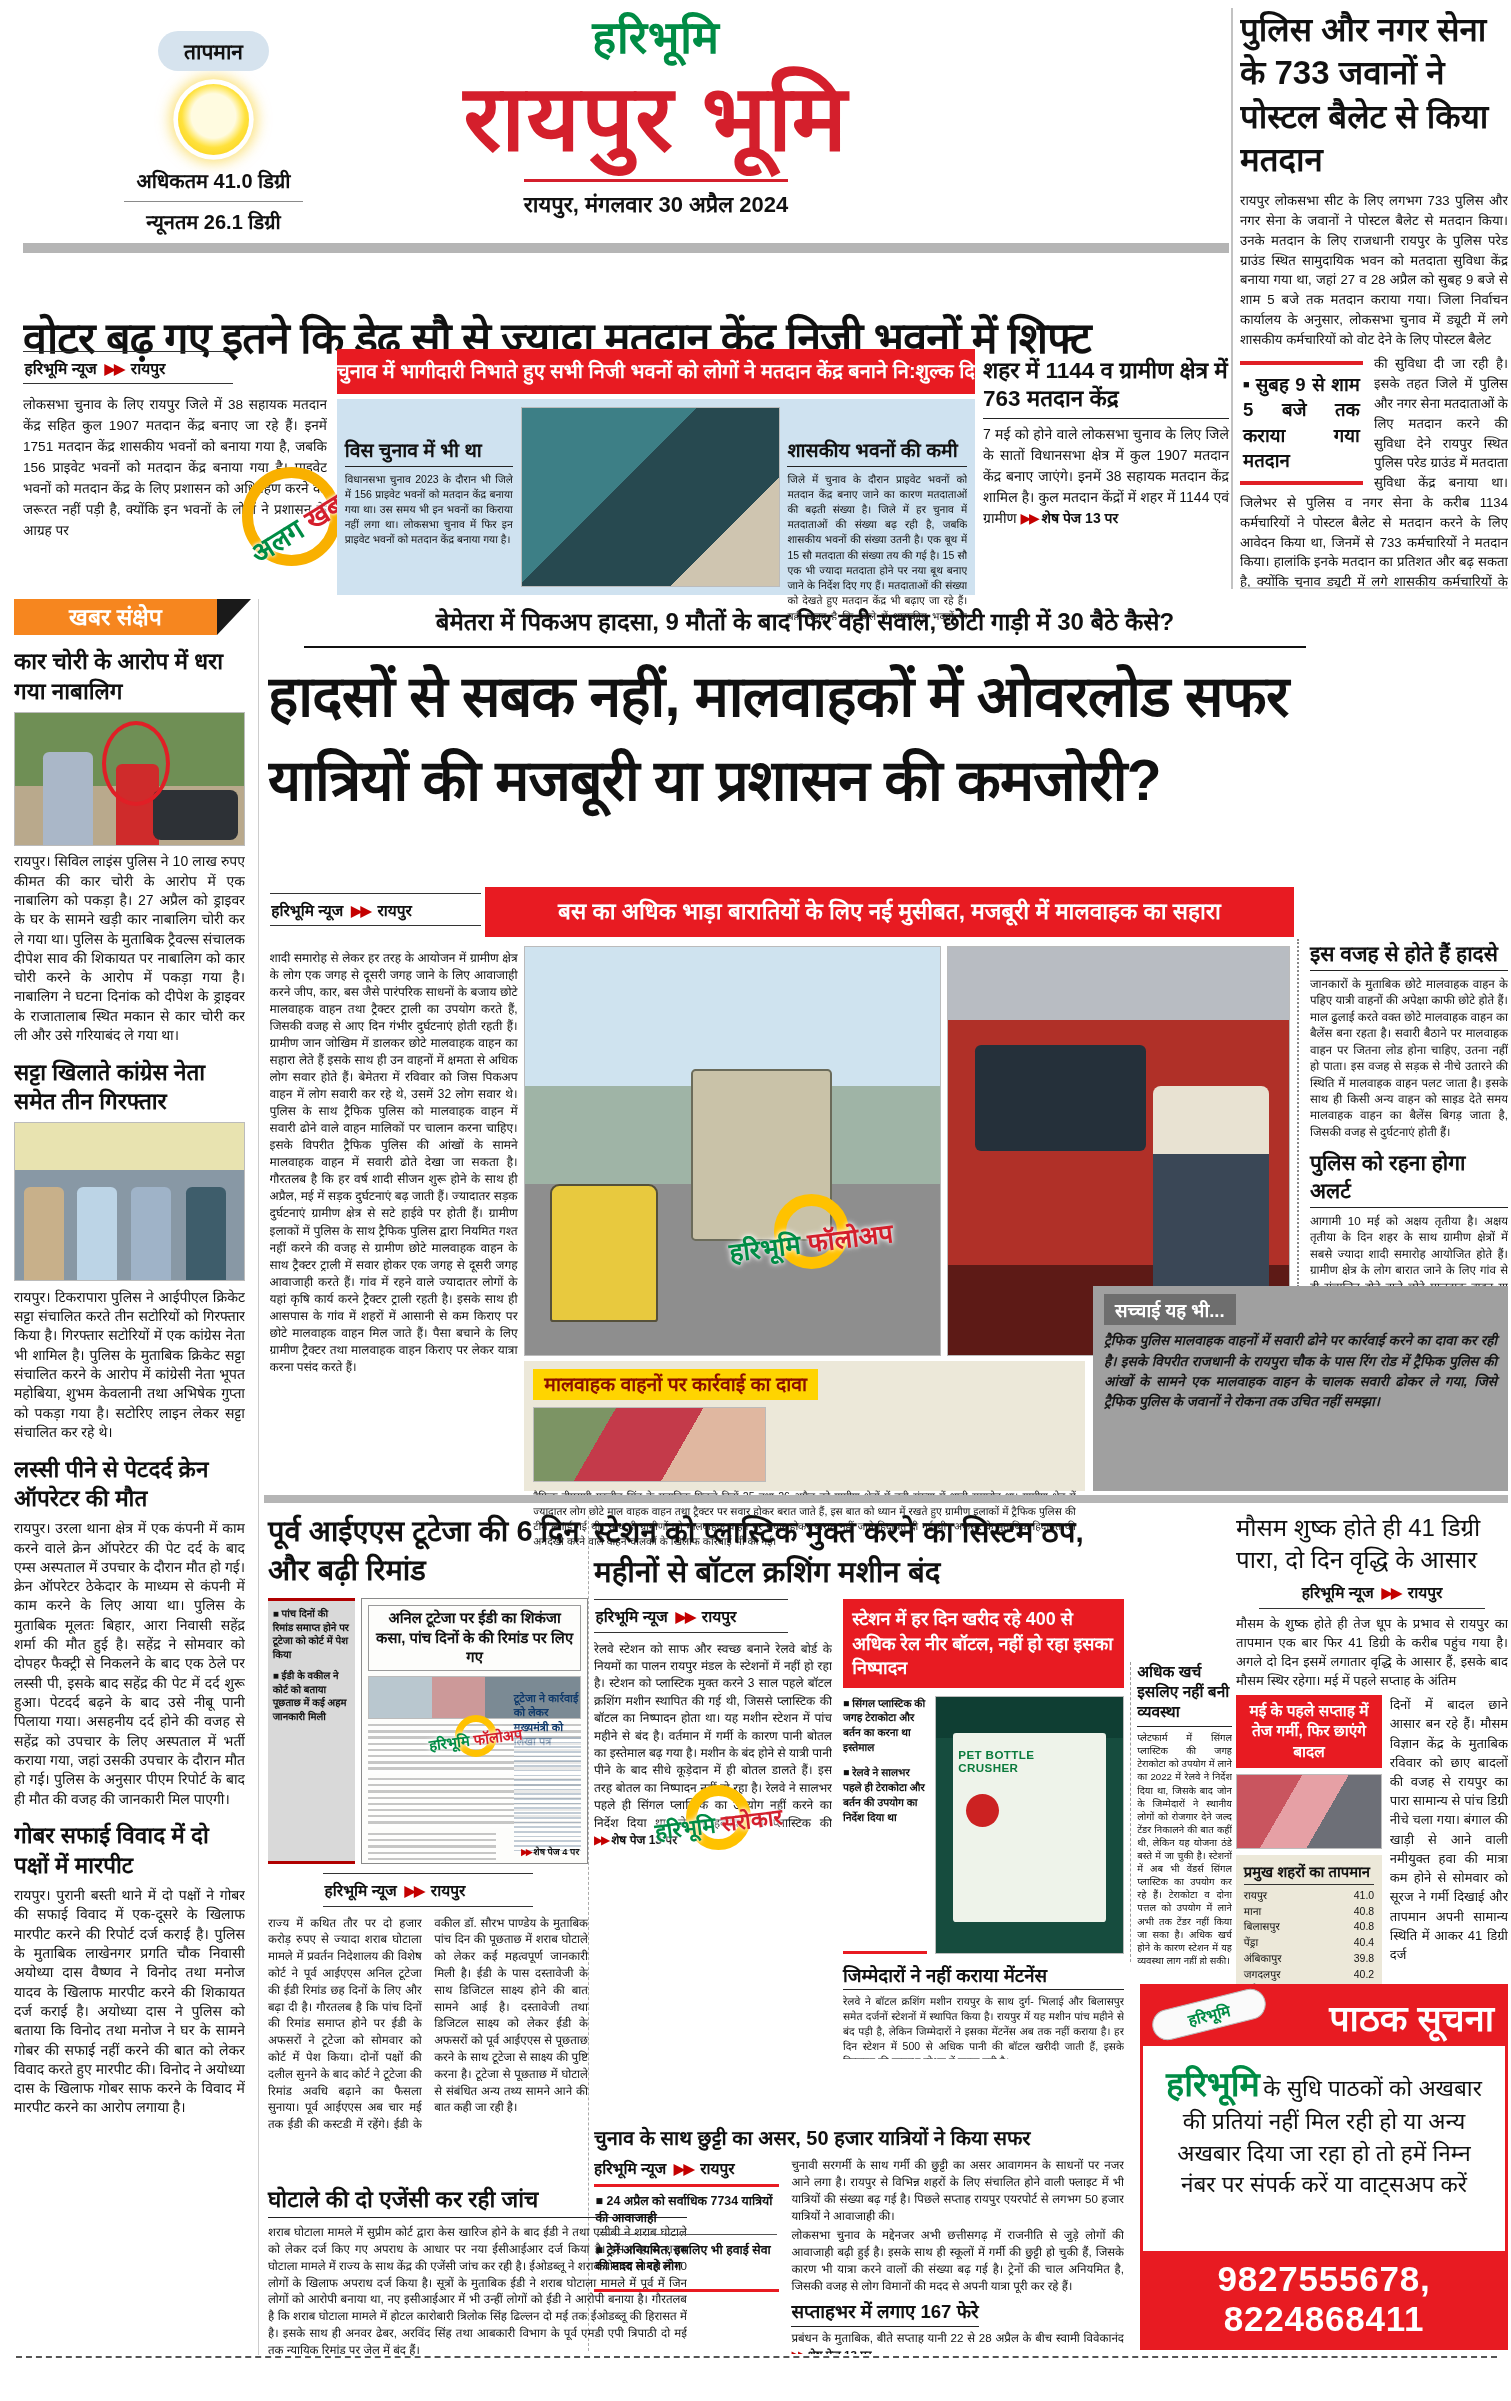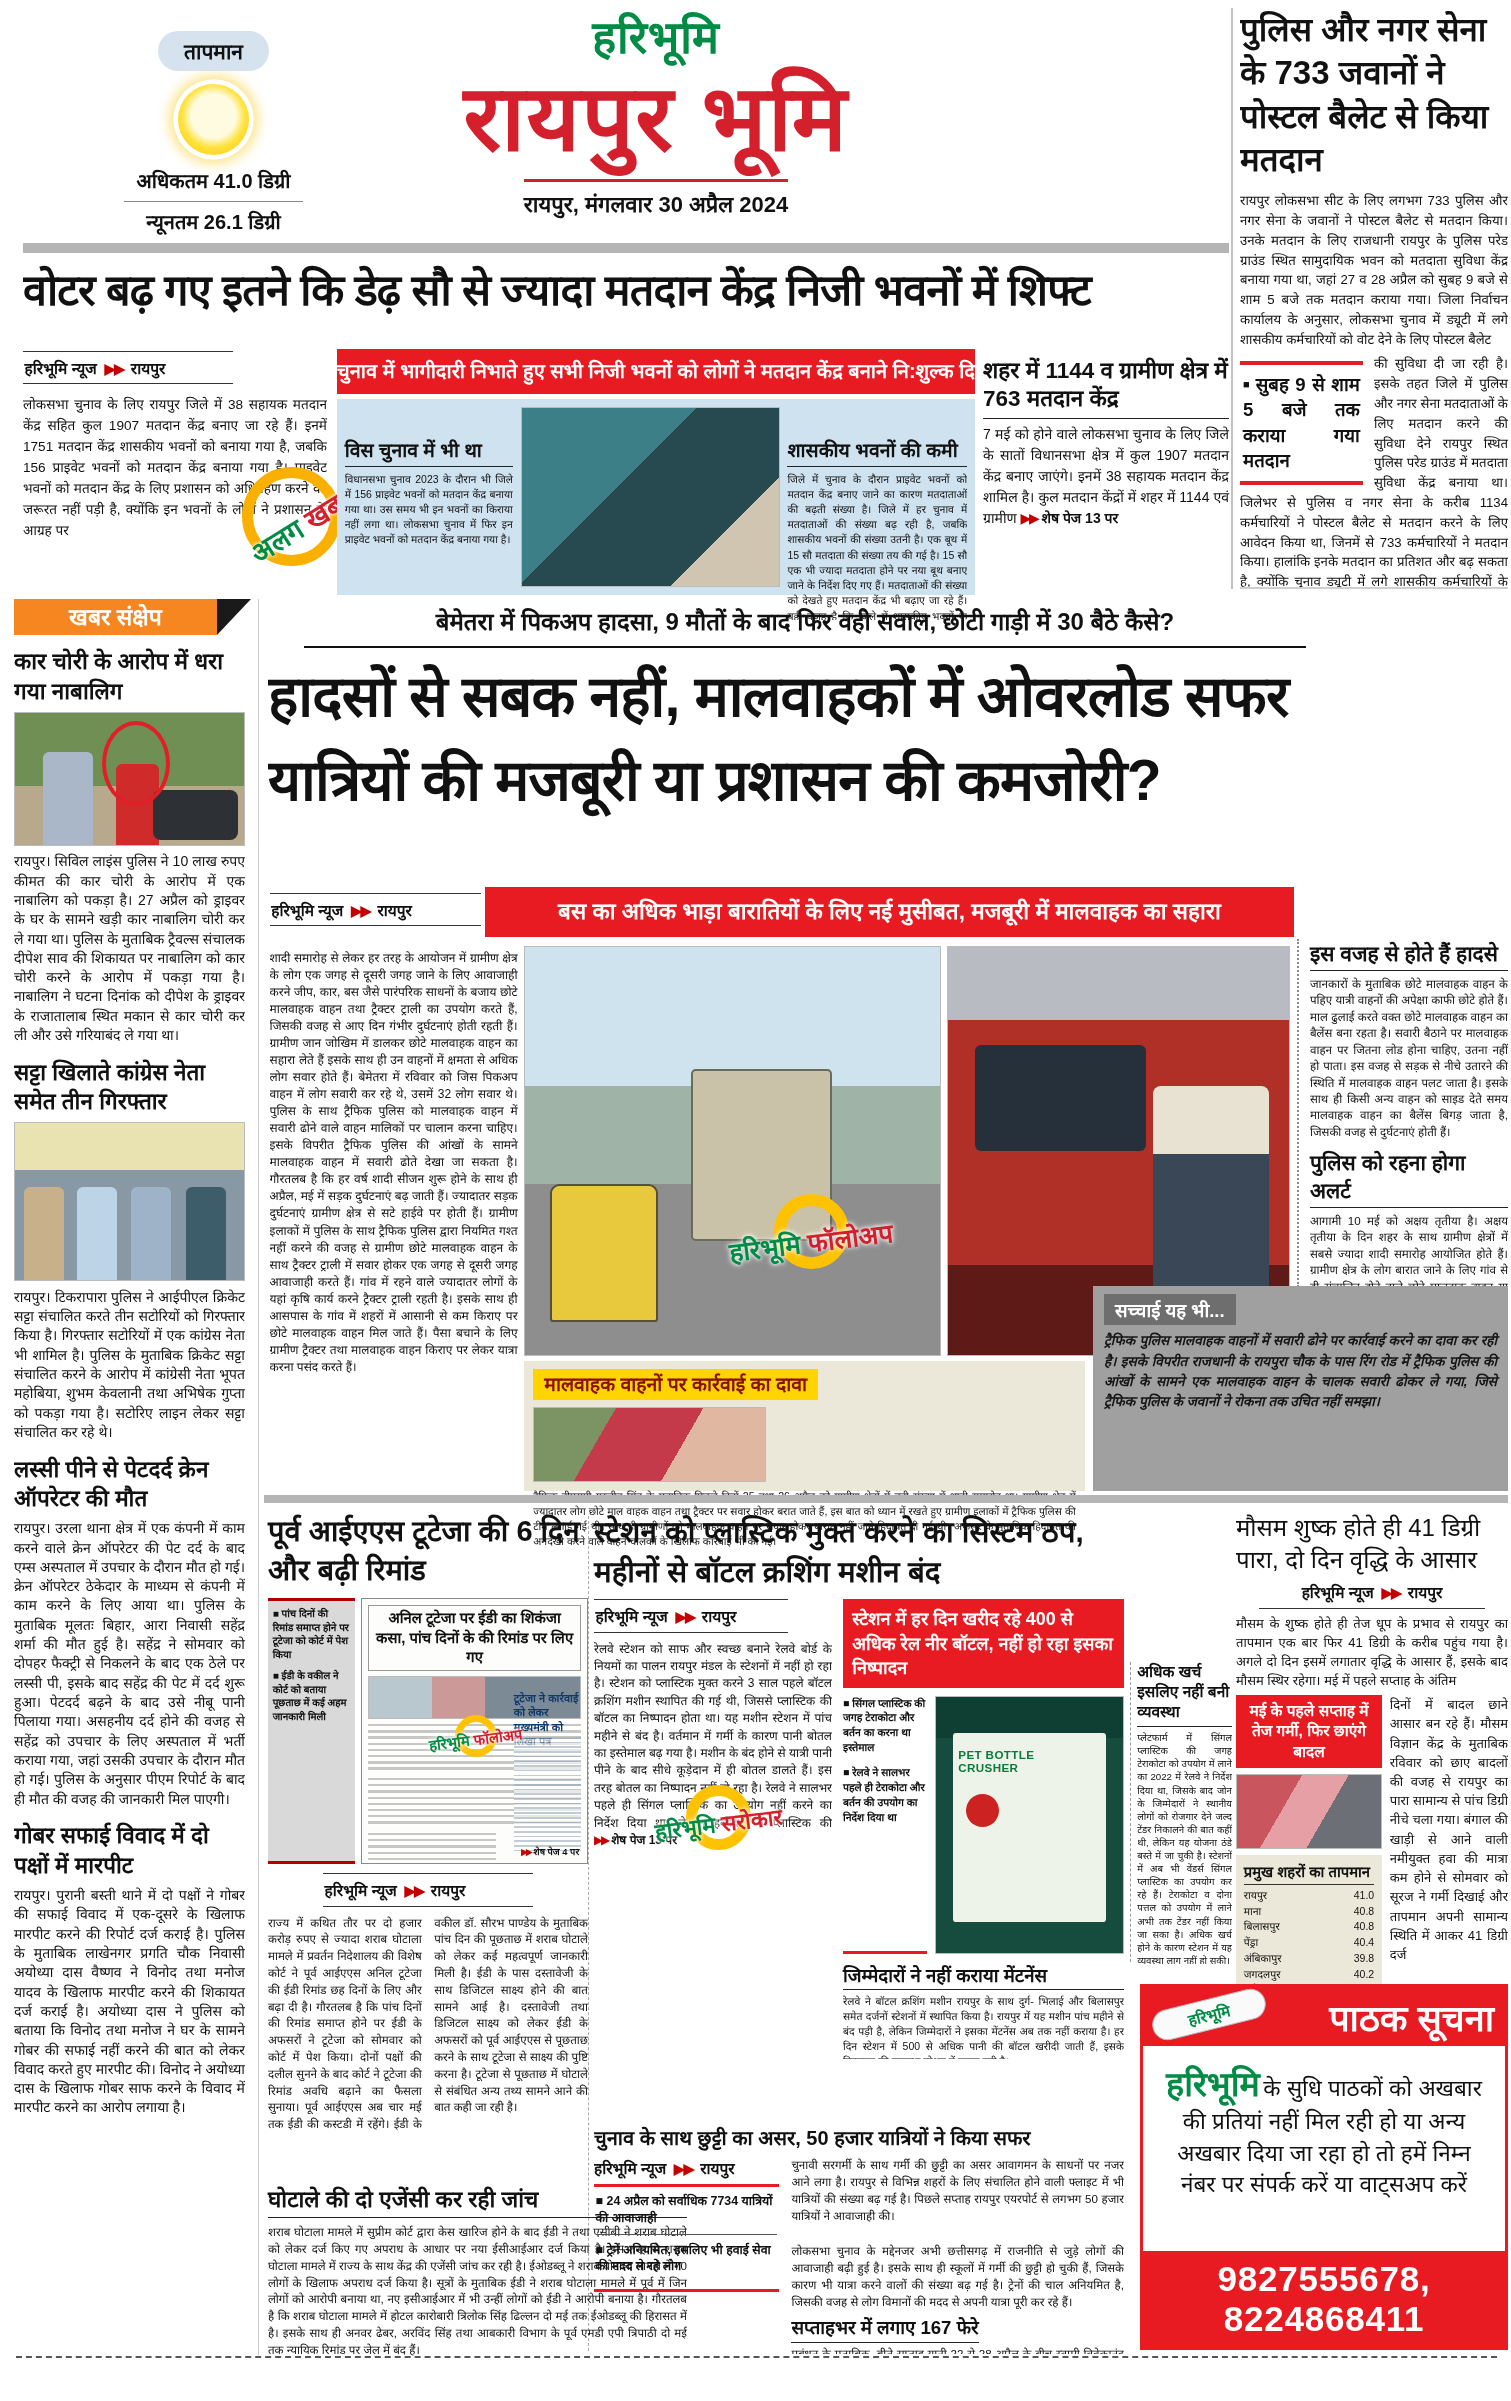--- a/index.html
+++ b/index.html
@@ -30,21 +30,21 @@
   .postal { left:1240px; top:7.8px; width:268px; height:581px; }
   .postal h2 { font-size:33px; line-height:1.32; font-weight:bold; }
   .postal .body { font-size:13.2px; line-height:1.5; margin-top:9.3px; }
   .pq { float:left; width:123px; border-top:4.7px solid #e01f26; border-bottom:4.7px solid #e01f26;
         padding:7.8px 3.1px; margin:6.2px 11px 3.1px 0; font-size:18.6px; font-weight:bold; line-height:1.35; }
   .pq .sq { font-size:11px; vertical-align:3.1px; margin-right:4.7px; }
   .postal .rule-b { border-bottom:2.3px solid #cfcfcf; position:absolute; bottom:0; left:0; right:0; }
 
   
   .topstory { left:23px; top:259px; width:1206px; height:335px; }
-  .topstory h1 { font-size:43px; font-weight:bold; white-space:nowrap; overflow:hidden; letter-spacing:-0.8px; }
+  .topstory h1 { font-size:43px; font-weight:bold; white-space:nowrap; overflow:hidden; letter-spacing:-0.8px;margin-top:48px; }
   .byline { font-weight:bold; font-size:15.5px; }
   .byline .arr { color:#c40000; letter-spacing:-2.3px; padding:0 3.1px; }
   .byline-ruled { border-top:1.6px solid #333; border-bottom:1.6px solid #333; padding:4.7px 1.6px; width:210px; }
   .ts-left { left:0; top:92px; width:304px; height:242px; }
   .ts-left .body { font-size:13.6px; line-height:1.55; margin-top:9.3px; height:196px; }
   .ring-badge { position:absolute; border-radius:50%; border:11.6px solid #f9b000; }
   .badge-txt { position:absolute; font-weight:bold; white-space:nowrap; text-shadow:0 0 3.1px #fff,0 0 4.7px #fff; }
   .g { color:#008c45; } .r { color:#d41f2c; }
   .ts-strip { left:314px; top:90px; width:638px; height:45px; background:#e81b22; color:#fff;
               font-size:20px; font-weight:bold; text-align:center; line-height:45px; white-space:nowrap; overflow:hidden; }
@@ -421,21 +421,21 @@
           <span class="arr">▶▶</span>
           <span>रायपुर</span>
         </div>
         <div class="fl-buls">
           <div class="it"><span>■</span> <span>24 अप्रैल को सर्वाधिक 7734 यात्रियों की आवाजाही</span></div>
           <div class="it"><span>■</span> <span>ट्रेनें अनियमित, इसलिए भी हवाई सेवा की मदद ले रहे लोग</span></div>
         </div>
       </div>
       <div class="fl-main">
         <div class="jt">चुनावी सरगर्मी के साथ गर्मी की छुट्टी का असर आवागमन के साधनों पर नजर आने लगा है। रायपुर से विभिन्न शहरों के लिए संचालित होने वाली फ्लाइट में भी यात्रियों की संख्या बढ़ गई है। पिछले सप्ताह रायपुर एयरपोर्ट से लगभग 50 हजार यात्रियों ने आवाजाही की।</div>
-        <div class="jt" style="margin-top:19px;">लोकसभा चुनाव के मद्देनजर अभी छत्तीसगढ़ में राजनीति से जुड़े लोगों की आवाजाही बढ़ी हुई है। इसके साथ ही स्कूलों में गर्मी की छुट्टी हो चुकी हैं, जिसके कारण भी यात्रा करने वालों की संख्या बढ़ गई है। ट्रेनों की चाल अनियमित है, जिसकी वजह से लोग विमानों की मदद से अपनी यात्रा पूरी कर रहे हैं।</div>
+        <div class="jt" style="margin-top:3px;">लोकसभा चुनाव के मद्देनजर अभी छत्तीसगढ़ में राजनीति से जुड़े लोगों की आवाजाही बढ़ी हुई है। इसके साथ ही स्कूलों में गर्मी की छुट्टी हो चुकी हैं, जिसके कारण भी यात्रा करने वालों की संख्या बढ़ गई है। ट्रेनों की चाल अनियमित है, जिसकी वजह से लोग विमानों की मदद से अपनी यात्रा पूरी कर रहे हैं।</div>
         <div class="fl-sub">सप्ताहभर में लगाए 167 फेरे</div>
         <div class="jt">
           <span>प्रबंधन के मुताबिक, बीते सप्ताह यानी 22 से 28 अप्रैल के बीच स्वामी विवेकानंद</span>
           <span class="cont"><span class="arr">▶▶</span> <span>शेष पेज 13 पर</span></span>
         </div>
       </div>
     </div>
   </div>
 
   <div class="abs expense">

